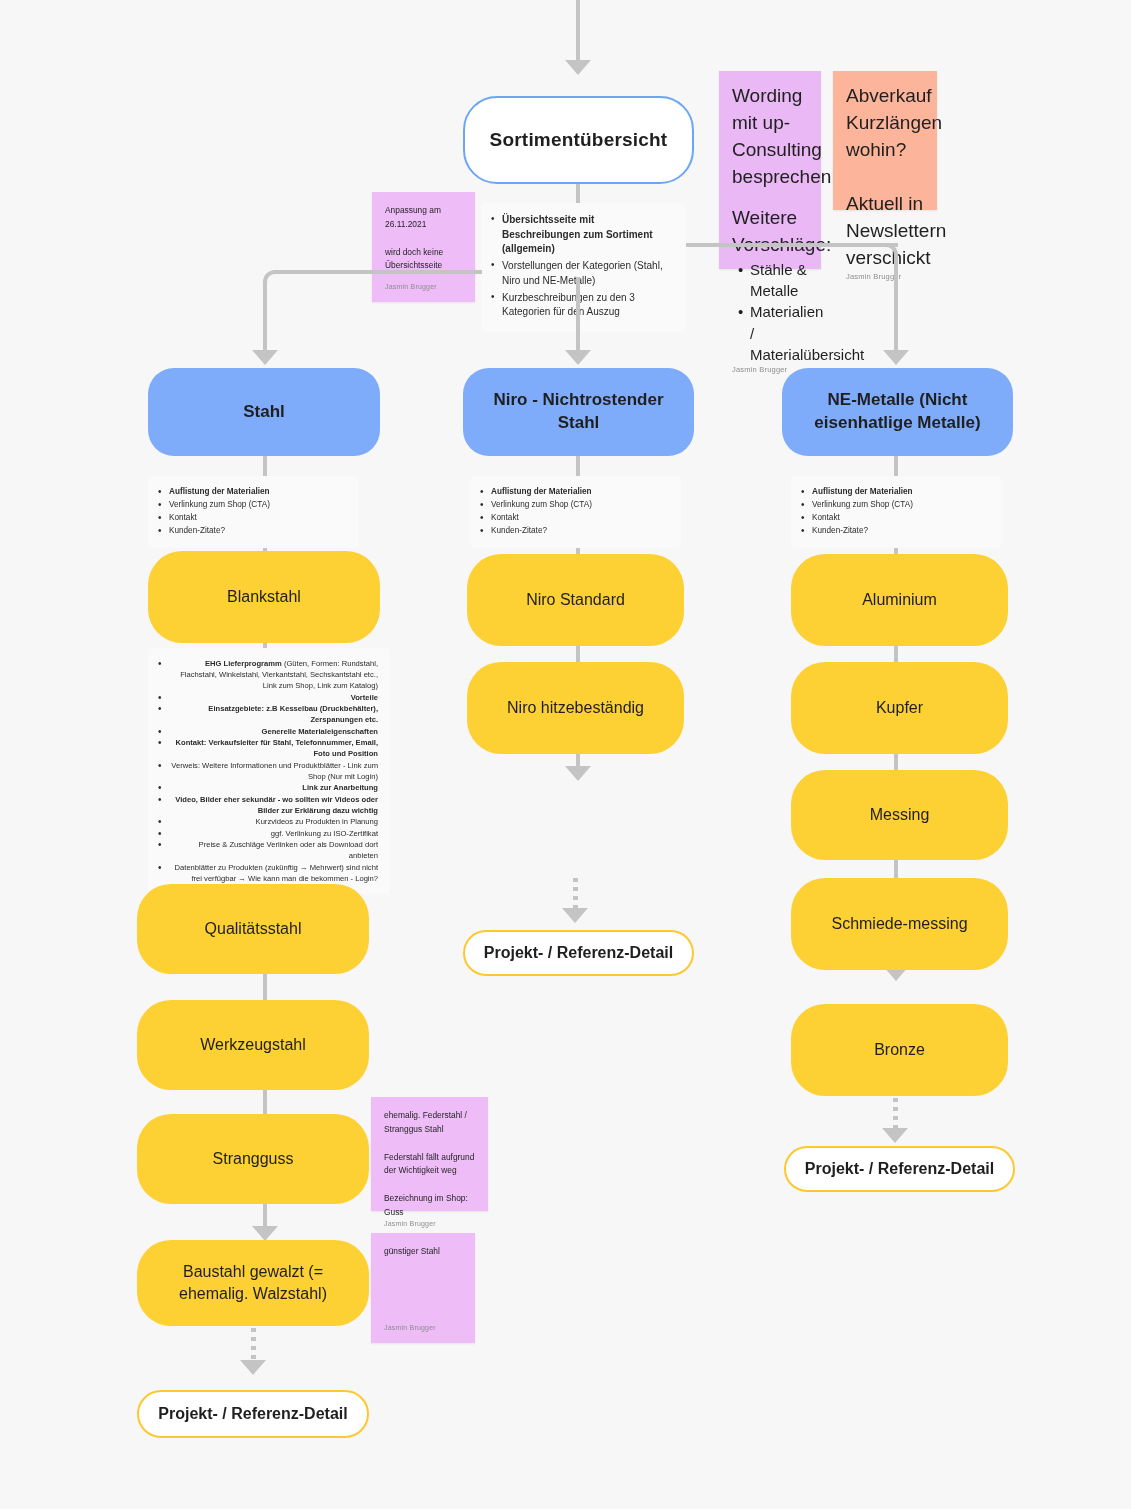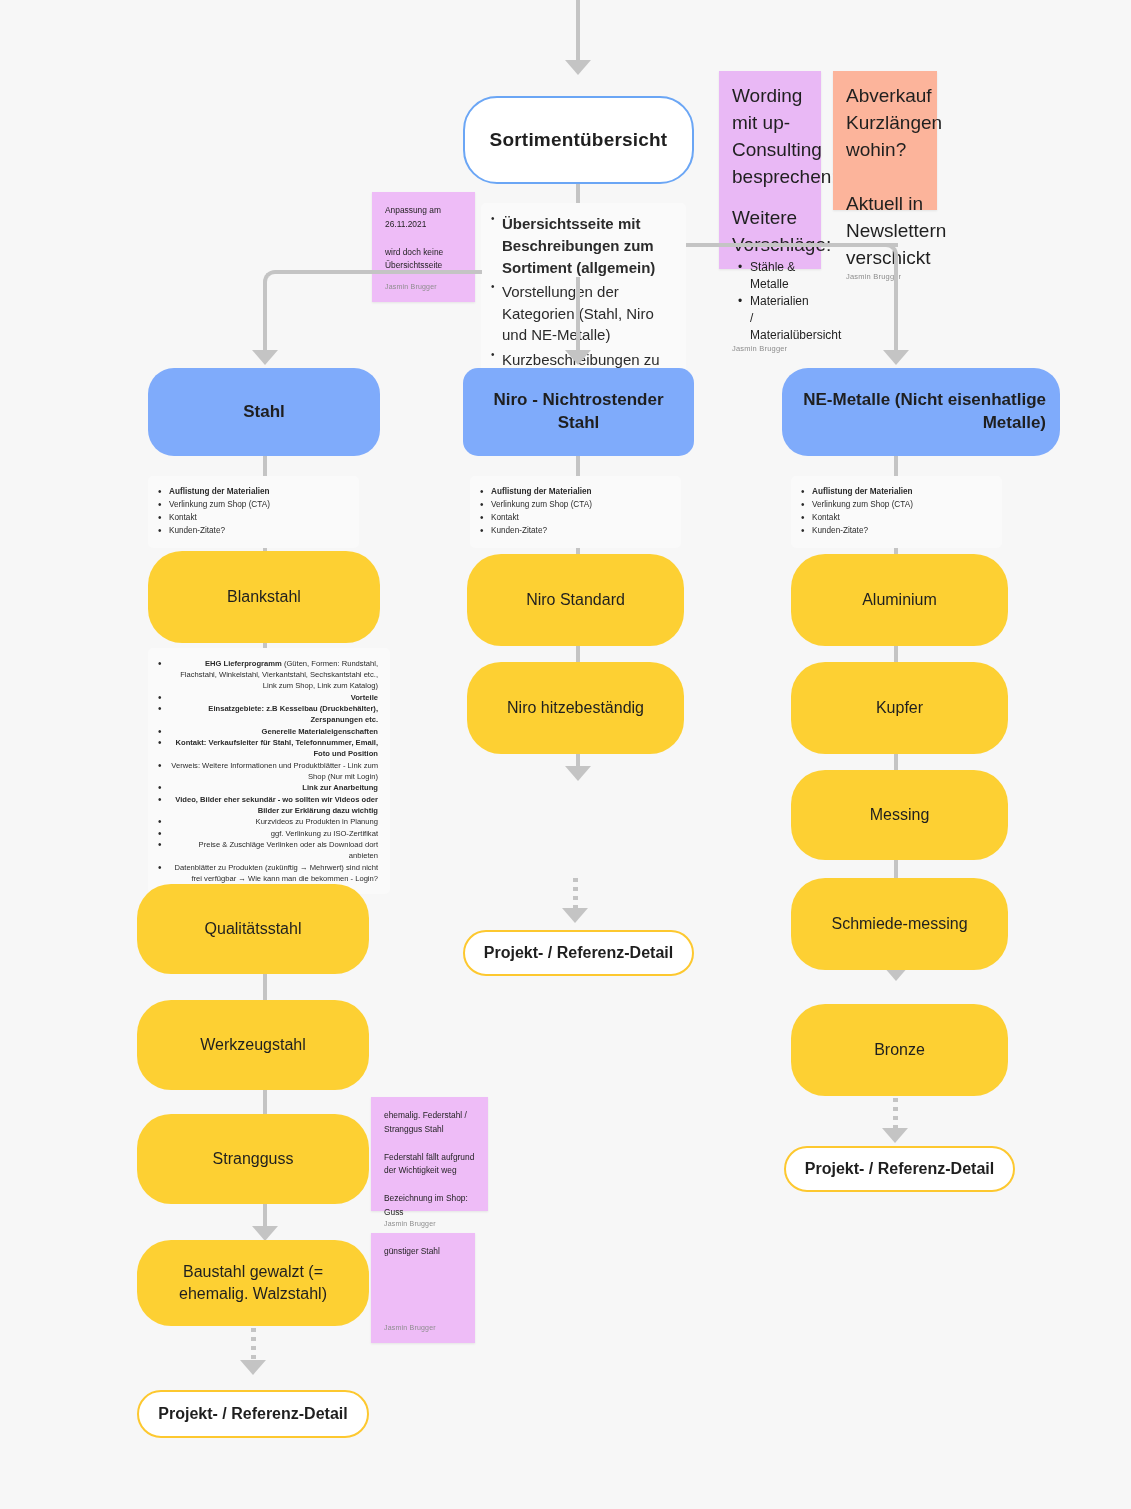--- a/index.html
+++ b/index.html
@@ -64,21 +64,21 @@
   .card ul { list-style: none; }
   .card li {
     position: relative; padding-left: 11px; line-height: 1.45;
   }
   .card li::before {
     content: "•"; position: absolute; left: 0; top: -1px; font-size: 10px;
   }
   .card.small li { font-size: 8.2px; margin-bottom: 1px; }
   .card.small li b { font-weight: bold; }
   .card.tiny li { font-size: 7.6px; margin-bottom: 0.5px; text-align: right; }
-  .card.mid li { font-size: 15px; margin-bottom: 2.5px; }
+  .card.mid li { font-size: 10px; margin-bottom: 2.5px; }
 
   
   .note {
     position: absolute; padding: 12px 13px; color: #1f1f1f;
     display: flex; flex-direction: column;
     box-shadow: 0 1px 2px rgba(0,0,0,.08);
   }
   .note.purple { background: #eebcf7; }
   .note.purple2 { background: #e9b8f5; }
   .note.salmon  { background: #fcb49b; }
@@ -118,21 +118,21 @@
   <div class="note purple sm" style="left:372px; top:192px; width:103px; height:110px;">
     <div class="ntxt">Anpassung am 26.11.2021
 
 wird doch keine Übersichtsseite</div>
     <div class="nauthor">Jasmin Brugger</div>
   </div>
 
   <div class="note purple2 lg" style="left:719px; top:71px; width:102px; height:198px;">
     <div class="ntxt">Wording mit up-Consulting besprechen:</div>
     <div class="ntxt" style="margin-top:14px;">Weitere Vorschläge:</div>
-    <ul style="font-size:12px; line-height:1.42;">
+    <ul style="font-size:15px; line-height:1.42;">
       <li>Stähle &amp; Metalle</li>
       <li>Materialien / Materialübersicht</li>
     </ul>
     <div class="nauthor">Jasmin Brugger</div>
   </div>
 
   <div class="note salmon lg" style="left:833px; top:71px; width:104px; height:139px;">
     <div class="ntxt">Abverkauf Kurzlängen wohin?
 
 Aktuell in Newslettern verschickt</div>
@@ -148,24 +148,24 @@
   <div class="arrowhead" style="left:565px; top:350px;"></div>
 
   <div class="line h" style="left:686px; top:243px; width:212px;"></div>
   <div class="corner tr" style="left:880px; top:243px; width:18px; height:18px; border-radius:0 12px 0 0;"></div>
   <div class="line v" style="left:894px; top:257px; height:93px;"></div>
   <div class="arrowhead" style="left:883px; top:350px;"></div>
 
   <div class="node node-cat" style="left:148px; top:368px; width:232px; height:88px;">
     <span>Stahl</span>
   </div>
-  <div class="node node-cat" style="left:463px; top:368px; width:231px; height:88px;border-radius:15px;">
+  <div class="node node-cat" style="left:463px; top:368px; width:231px; height:88px;">
     <span>Niro  - Nichtrostender Stahl</span>
   </div>
-  <div class="node node-cat" style="left:782px; top:368px; width:278px; height:88px;text-align:right;">
+  <div class="node node-cat" style="left:782px; top:368px; width:231px; height:88px;">
     <span>NE-Metalle (Nicht eisenhatlige Metalle)</span>
   </div>
 
   <div class="line v" style="left:263px; top:456px; height:770px;"></div>
   <div class="arrowhead" style="left:252px; top:1226px;"></div>
 
   <div class="line v" style="left:576px; top:456px; height:310px;"></div>
   <div class="arrowhead" style="left:565px; top:766px;"></div>
 
   <div class="line v" style="left:894px; top:456px; height:510px;"></div>

